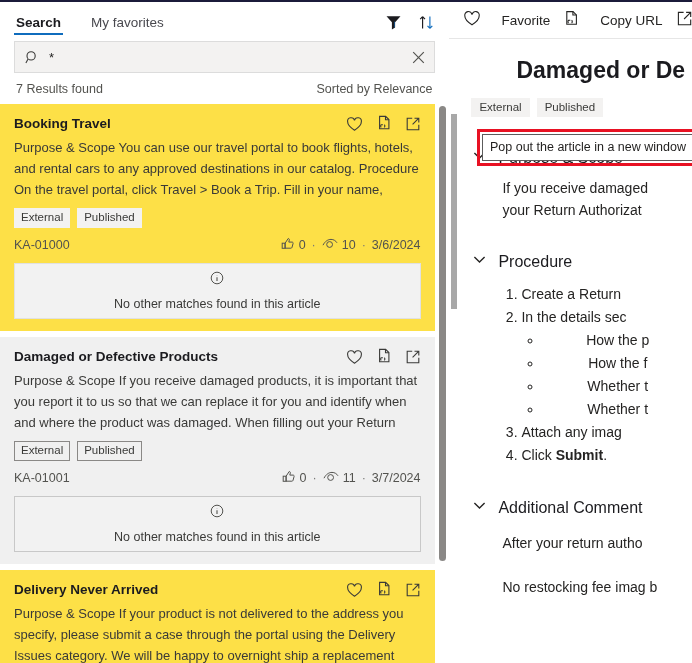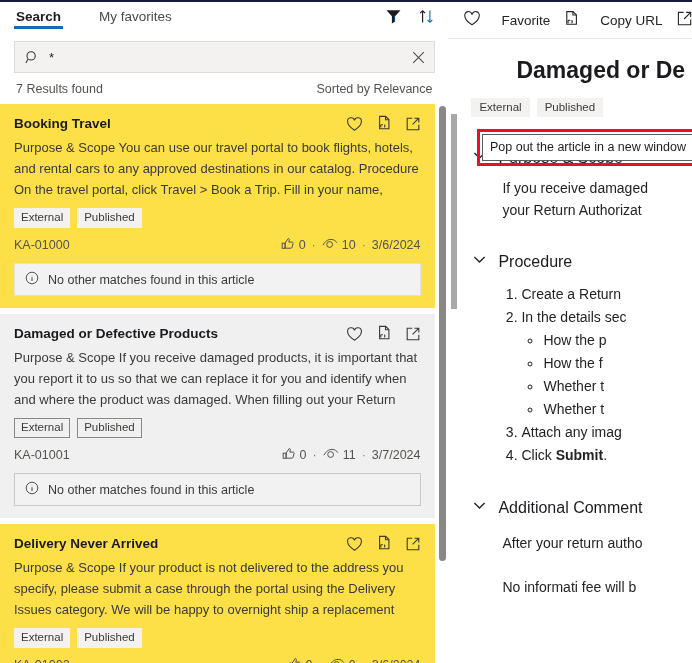--- a/index.html
+++ b/index.html
@@ -18,24 +18,23 @@
     width: 492px; height: 663px;
     background: #ffffff;
     display: flex; flex-direction: column;
     position: relative;
     border-top: 2px solid #1b1b3a;
   }
 
   
   .tabbar {
     height: 33px; flex: 0 0 33px;
-    display: flex; align-items: center;
+    display: flex; align-items: flex-end;
     padding: 0 14px;
     position: relative;
-    gap: 8px;
   }
   .tab {
     font-size: 13.5px;
     padding: 0 2px 5px 2px;
     margin-right: 26px;
     cursor: pointer;
     position: relative;
     color: #49494f;
   }
   .tab.active { color: #1b1b1f; font-weight: 700; }
@@ -115,23 +114,23 @@
     display: flex; justify-content: space-between; align-items: center;
     margin-top: 9px; font-size: 12.5px; color: #53534f;
   }
   .card-stats { display: flex; align-items: center; gap: 4px; }
   .card-stats .sep { color: #7a7a78; padding: 0 2px; }
 
   .nomatch {
     margin-top: 11px;
     background: #f2f2f2;
     border: 1px solid #e1e1e1;
-    padding: 7px 10px;
+    padding: 7px 27px;
     display: flex; align-items: center; gap: 9px;
-    font-size: 12.5px; color: #3a3a38;
+    font-size: 12.5px; color: #3a3a38; flex-direction: column;
   }
   .card.selected .nomatch { background: #f2f2f2; border: 1px solid #c8c8c8; }
 
   
   .lscroll {
     position: absolute; top: 0; right: 3px;
     width: 7px; height: 100%;
   }
   .lscroll-thumb {
     position: absolute; top: 2px; left: 0;
@@ -184,21 +183,21 @@
   .sec-p {
     font-size: 14px; line-height: 22px; color: #252423;
     white-space: nowrap;
   }
   .sec-gap { height: 30px; }
   ol.steps { margin: 0; padding-left: 50px; }
   ol.steps > li {
     font-size: 14px; line-height: 23px; color: #252423;
     white-space: nowrap;
   }
-  ul.substeps { margin: 0; padding-left: 22px; list-style: circle; }
+  ul.substeps { margin: 0; padding-left: 22px; list-style: circle; text-align: center; }
   ul.substeps > li {
     font-size: 14px; line-height: 23px; color: #252423;
     white-space: nowrap;
   }
   .bold { font-weight: 700; }
 
   
   .rscroll {
     position: absolute; left: 2px; top: 112px;
     width: 6px; height: 195px; background: #a8a8a8;
@@ -560,21 +559,21 @@
         <div class="sec-head">
           <span>
             <svg width="17" height="17" viewBox="0 0 17 17">
                 <path d="M3.4 6.1l5.1 5 5.1-5" fill="none" stroke="#252423" stroke-width="1.4"></path>
               </svg>
           </span>
           <span>Additional Comment</span>
         </div>
         <div class="sec-body" style="margin-top:14px;">
           <div class="sec-p">After your return autho</div>
-          <div class="sec-p" style="margin-top:22px;">No informati fee will b</div>
+          <div class="sec-p" style="margin-top:22px;">No restocking fee imag b</div>
         </div>
 
       </div>
     </div>
 
     <div class="rscroll"></div>
   </div>
 
   <div class="tooltip-wrap">
     <div class="tooltip-hl">

